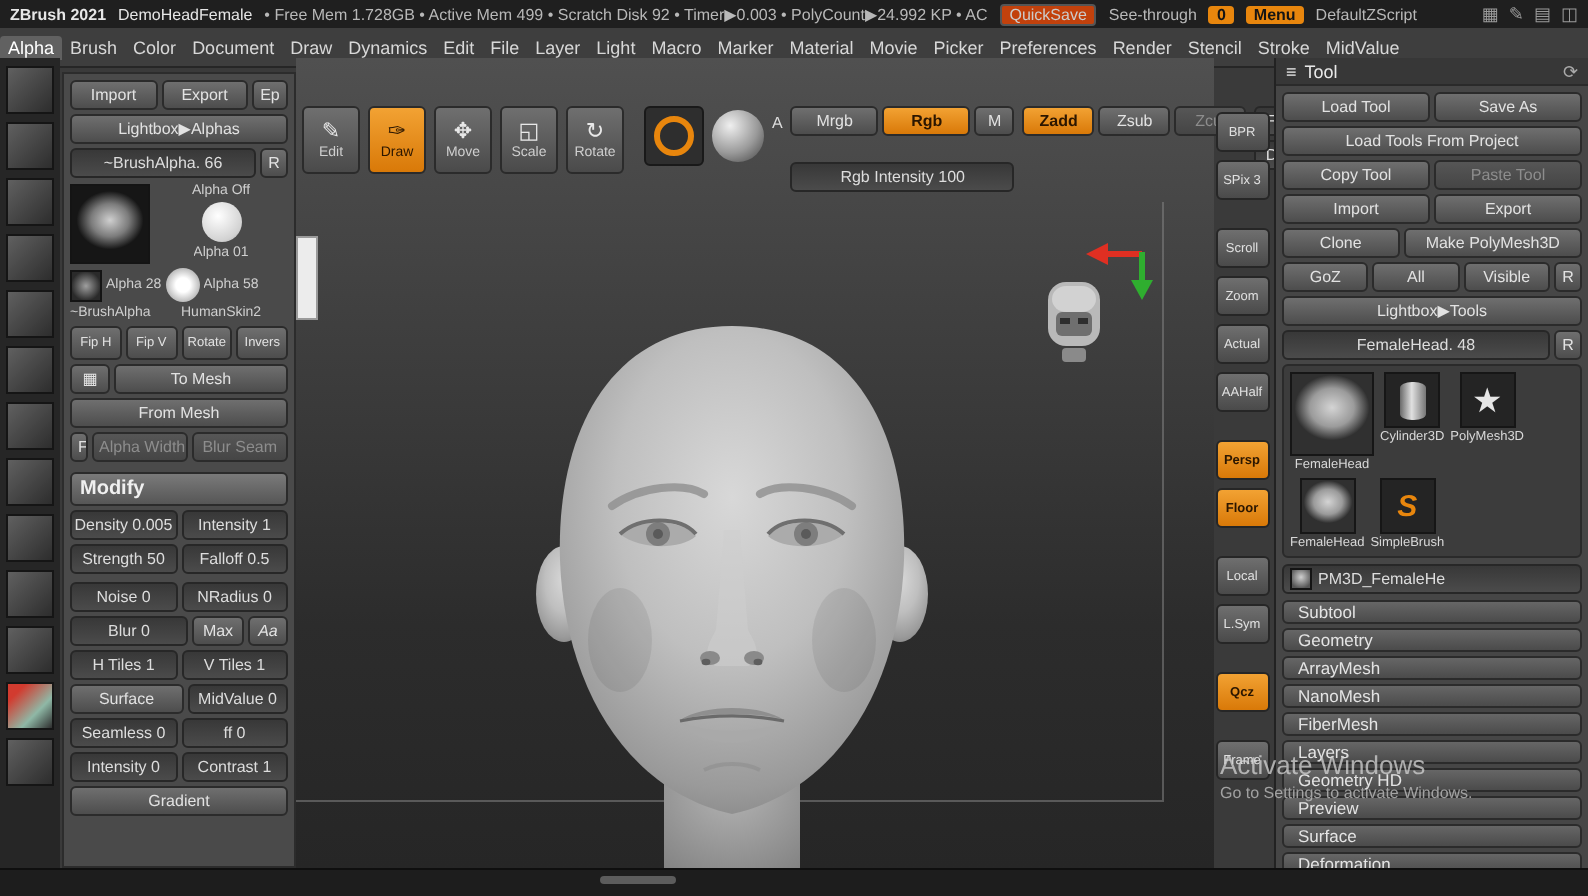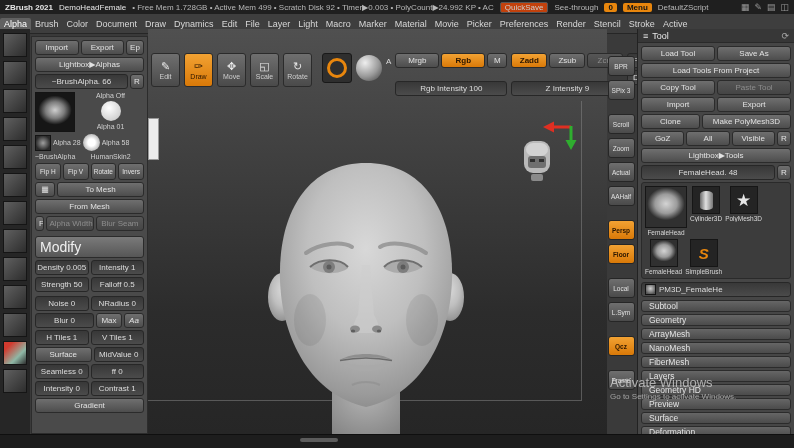--- a/index.html
+++ b/index.html
@@ -27,21 +27,21 @@
   #axis-widget{position:absolute;left:393px;top:88px;}
   #head-gizmo{position:absolute;left:372px;top:110px;}
 
   
   .row{display:flex;gap:2px;margin-bottom:2px;align-items:stretch;}
   .btn{background:linear-gradient(#6f6f6f,#4d4d4d);border:1px solid #2b2b2b;border-radius:3px;color:#e2e2e2;text-align:center;padding:2px 3px;flex:1;min-width:0;overflow:hidden;white-space:nowrap;font-size:8px;line-height:9px;}
   .btn.dim{color:#8d8d8d;background:linear-gradient(#565656,#454545);}
   .btn.orange{background:linear-gradient(#f2a233,#d97908);color:#2b1600;font-weight:bold;}
   .slider{background:linear-gradient(#383838,#4b4b4b);border:1px solid #272727;border-radius:3px;color:#ddd;text-align:center;padding:2px 0;flex:1;white-space:nowrap;overflow:hidden;font-size:8px;line-height:9px;}
   .lbl{font-size:7px;color:#cfcfcf;white-space:nowrap;overflow:hidden;}
-  .sechead{background:linear-gradient(#7a7a7a,#565656);border:1px solid #2b2b2b;border-radius:3px;color:#f0f0f0;font-size:14px;padding:2px 4px;margin-bottom:2px;}
+  .sechead{background:linear-gradient(#7a7a7a,#565656);border:1px solid #2b2b2b;border-radius:3px;color:#f0f0f0;font-size:10px;padding:2px 4px;margin-bottom:2px;font-weight:bold;}
 
   
   #left-strip{position:absolute;left:0;top:29px;width:30px;height:405px;background:#262626;display:flex;flex-direction:column;align-items:center;padding-top:4px;gap:4px;}
   .strip-thumb{width:24px;height:24px;background:linear-gradient(135deg,#606060,#2d2d2d);border:1px solid #151515;flex:none;}
   .strip-thumb.colored{background:linear-gradient(135deg,#d23b2f 20%,#8fb8a6 65%,#2e2e2e);}
 
   
   #alpha-panel{position:absolute;left:31px;top:36px;width:117px;height:398px;background:#4a4a4a;border:1px solid #2c2c2c;padding:3px;overflow:hidden;}
   .thumb-big{width:40px;height:40px;background:radial-gradient(ellipse 55% 48% at 50% 45%,#cfcfcf,#7c7c7c 45%,#161616 80%);border:1px solid #141414;flex:none;}
   .thumb-sm{width:16px;height:16px;background:radial-gradient(circle at 50% 50%,#9f9f9f,#2a2a2a 75%);border:1px solid #141414;flex:none;}
@@ -130,21 +130,21 @@
     <span>Light</span>
     <span>Macro</span>
     <span>Marker</span>
     <span>Material</span>
     <span>Movie</span>
     <span>Picker</span>
     <span>Preferences</span>
     <span>Render</span>
     <span>Stencil</span>
     <span>Stroke</span>
-    <span>Active</span>
+    <span>MidValue</span>
   </div>
 
   <div id="canvas">
     <div id="doc-frame"></div>
 
     <svg id="head-svg" width="252" height="300" viewBox="0 0 252 300">
       <defs>
         <radialGradient id="gSkin" cx="0.5" cy="0.35" r="0.75">
           <stop offset="0" stop-color="#d8d8d8"></stop>
             <stop offset="0.45" stop-color="#bfbfbf"></stop>
@@ -235,21 +235,20 @@
         <div class="btn" style="max-width:20px;">M</div>
       </div>
       <div class="slider">Rgb Intensity 100</div>
     </div>
     <div class="cgroup">
       <div class="row">
         <div class="btn orange">Zadd</div>
         <div class="btn">Zsub</div>
         <div class="btn dim">Zcut</div>
       </div>
-      <div class="slider">Z Intensity 9</div>
     </div>
     <div class="mini">
       <div class="slider">Foc</div>
       <div class="slider">Dra</div>
     </div>
   </div>
 
   <div id="left-strip">
     <div class="strip-thumb"></div>
     <div class="strip-thumb"></div>

